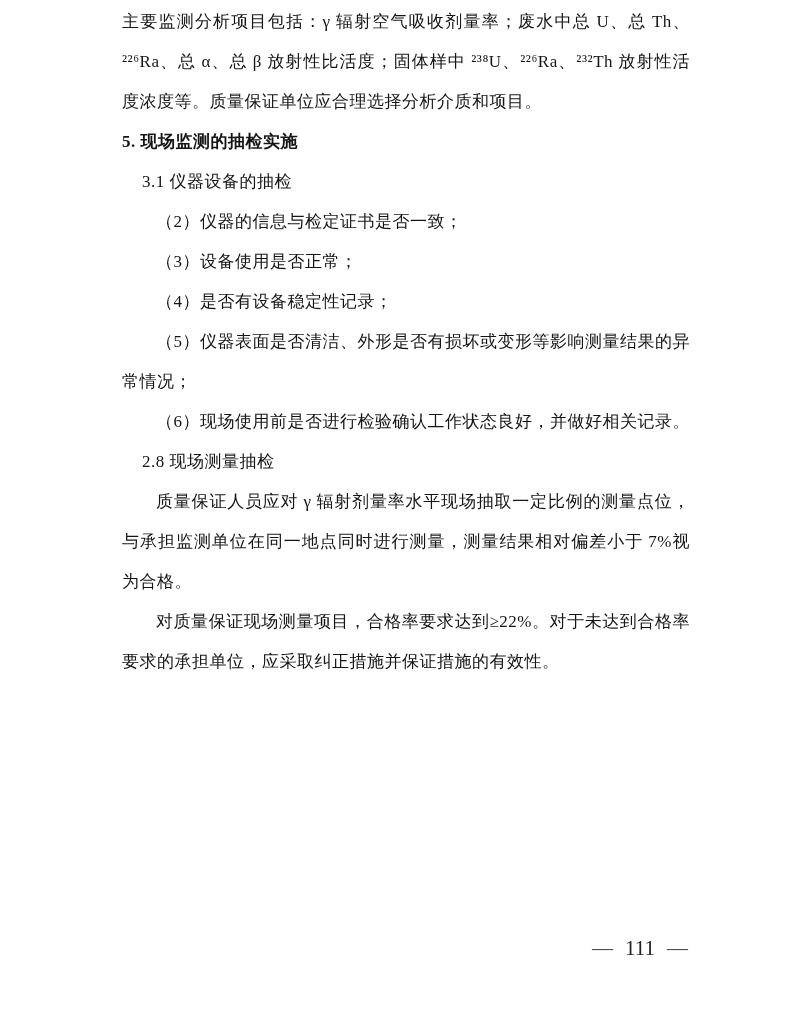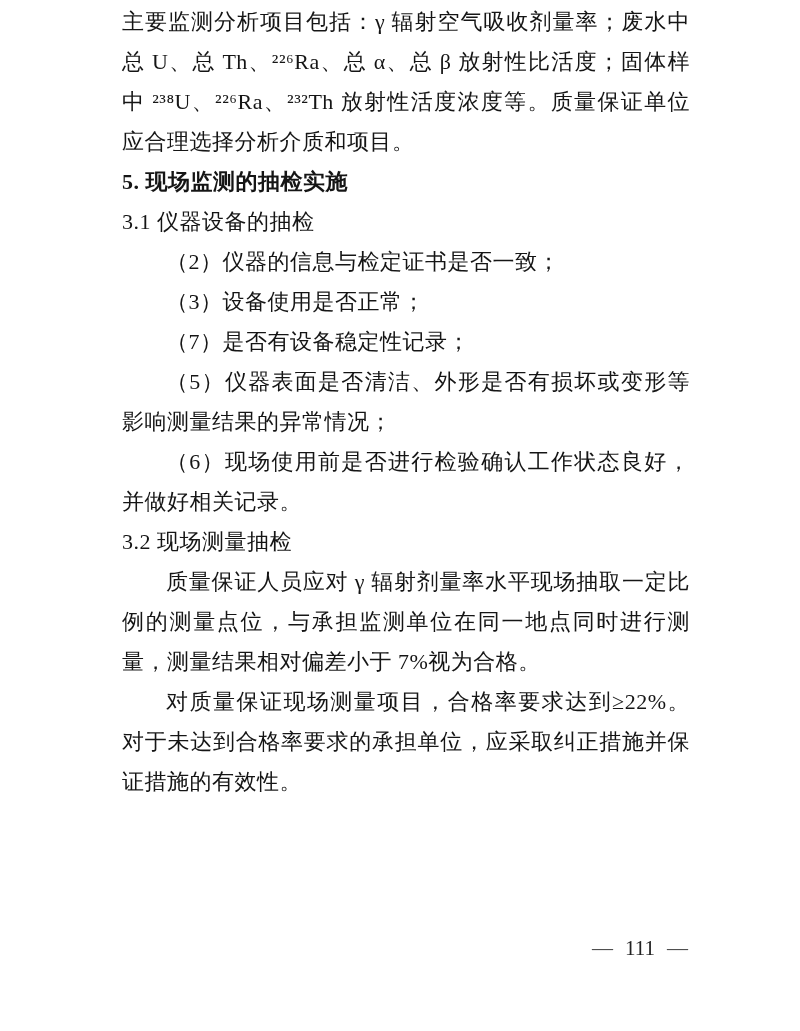--- a/index.html
+++ b/index.html
@@ -17,32 +17,33 @@
     color: #151515;
   }
   .content {
     position: absolute;
     left: 122px;
     top: 2px;
     width: 568px;
   }
   .content p {
     margin: 0;
-    font-size: 22px;
+    font-size: 17px;
     line-height: 40px;
     text-align: justify;
     text-align-last: left;
     letter-spacing: 0.5px;
   }
   p.heading {
     font-weight: bold;
     text-align: left;
   }
   p.subheading {
     text-align: left;
+    margin-left: 20px;
   }
   p.indent {
     text-indent: 2em;
   }
   .footer {
     position: absolute;
     top: 936px;
     right: 100px;
     font-size: 21px;
     line-height: 24px;
@@ -58,24 +59,24 @@
 </head>
 <body>
 
 <div class="page">
   <div class="content">
     <p>主要监测分析项目包括：γ 辐射空气吸收剂量率；废水中总 U、总 Th、²²⁶Ra、总 α、总 β 放射性比活度；固体样中 ²³⁸U、²²⁶Ra、²³²Th 放射性活度浓度等。质量保证单位应合理选择分析介质和项目。</p>
     <p class="heading">5. 现场监测的抽检实施</p>
     <p class="subheading">3.1 仪器设备的抽检</p>
     <p class="indent">（2）仪器的信息与检定证书是否一致；</p>
     <p class="indent">（3）设备使用是否正常；</p>
-    <p class="indent">（7）是否有设备稳定性记录；</p>
+    <p class="indent">（4）是否有设备稳定性记录；</p>
     <p class="indent">（5）仪器表面是否清洁、外形是否有损坏或变形等影响测量结果的异常情况；</p>
     <p class="indent">（6）现场使用前是否进行检验确认工作状态良好，并做好相关记录。</p>
-    <p class="subheading">3.2 现场测量抽检</p>
+    <p class="subheading">2.8 现场测量抽检</p>
     <p class="indent">质量保证人员应对 γ 辐射剂量率水平现场抽取一定比例的测量点位，与承担监测单位在同一地点同时进行测量，测量结果相对偏差小于 7%视为合格。</p>
     <p class="indent">对质量保证现场测量项目，合格率要求达到≥22%。对于未达到合格率要求的承担单位，应采取纠正措施并保证措施的有效性。</p>
   </div>
 
   <div class="footer">
     <span class="dash">—</span><span>111</span><span class="dash">—</span>
   </div>
 </div>
 
 </body></html>

